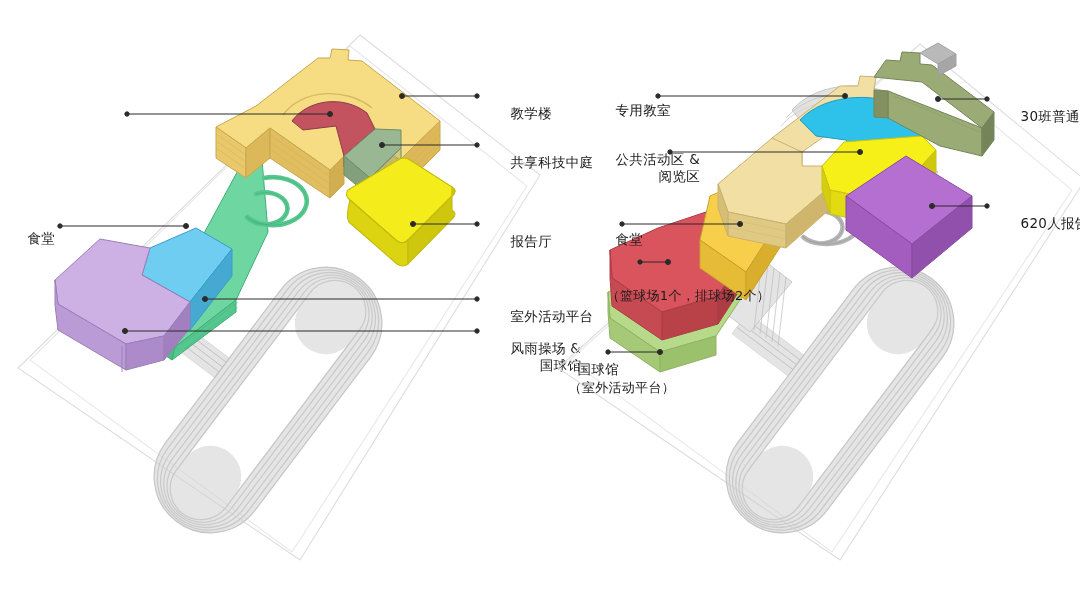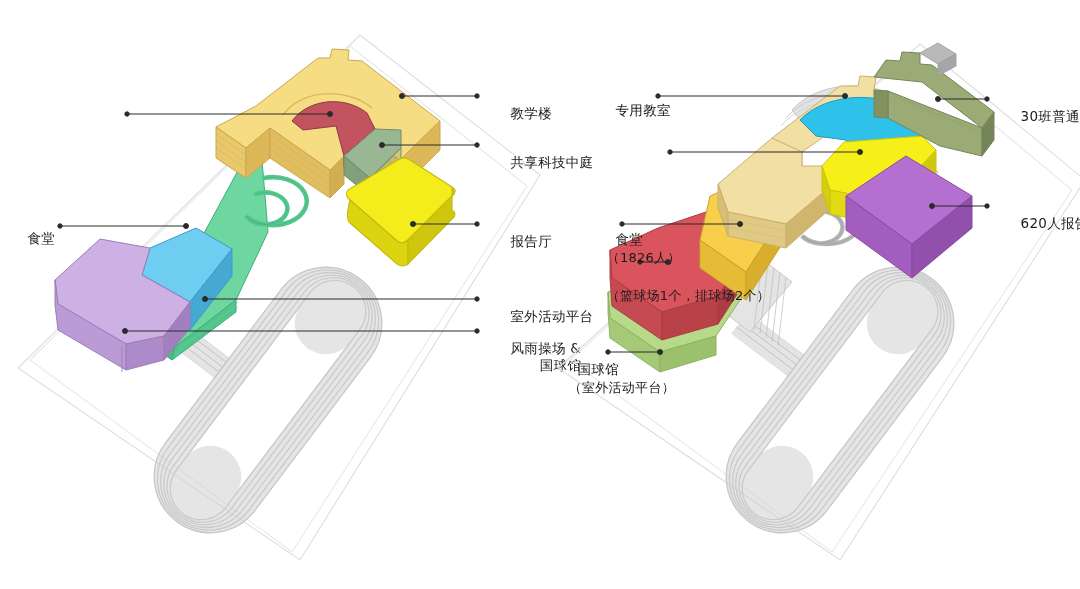--- a/index.html
+++ b/index.html
@@ -355,26 +355,27 @@
           <circle cx="447" cy="99" r="2.2" fill="#2b2b2b"></circle>
         <path d="M 392 206 L 448 206"></path>
           <circle cx="392" cy="206" r="2.5" fill="#2b2b2b"></circle>
           <circle cx="447" cy="206" r="2.2" fill="#2b2b2b"></circle>
       </g>
     </svg>
 
     <div class="lbl l" style="left:48px;top:85px;">
       <span>专用教室</span>
     </div>
+    <div class="lbl l" style="left:48px;top:134px;">
+      <span>公共活动区 &amp;
+阅览区</span>
+    </div>
     <div class="lbl l" style="left:48px;top:214px;">
       <span>食堂</span>
     </div>
-    <div class="lbl l sub" style="left:40px;top:232px;">
-      <span>（1826人）</span>
-    </div>
     <div class="lbl l sub" style="left:40px;top:270px;">
       <span>（篮球场1个，排球场2个）</span>
     </div>
     <div class="lbl l" style="left:10px;top:344px;">
       <span>国球馆</span>
     </div>
     <div class="lbl l sub" style="left:2px;top:362px;">
       <span>（室外活动平台）</span>
     </div>
 

